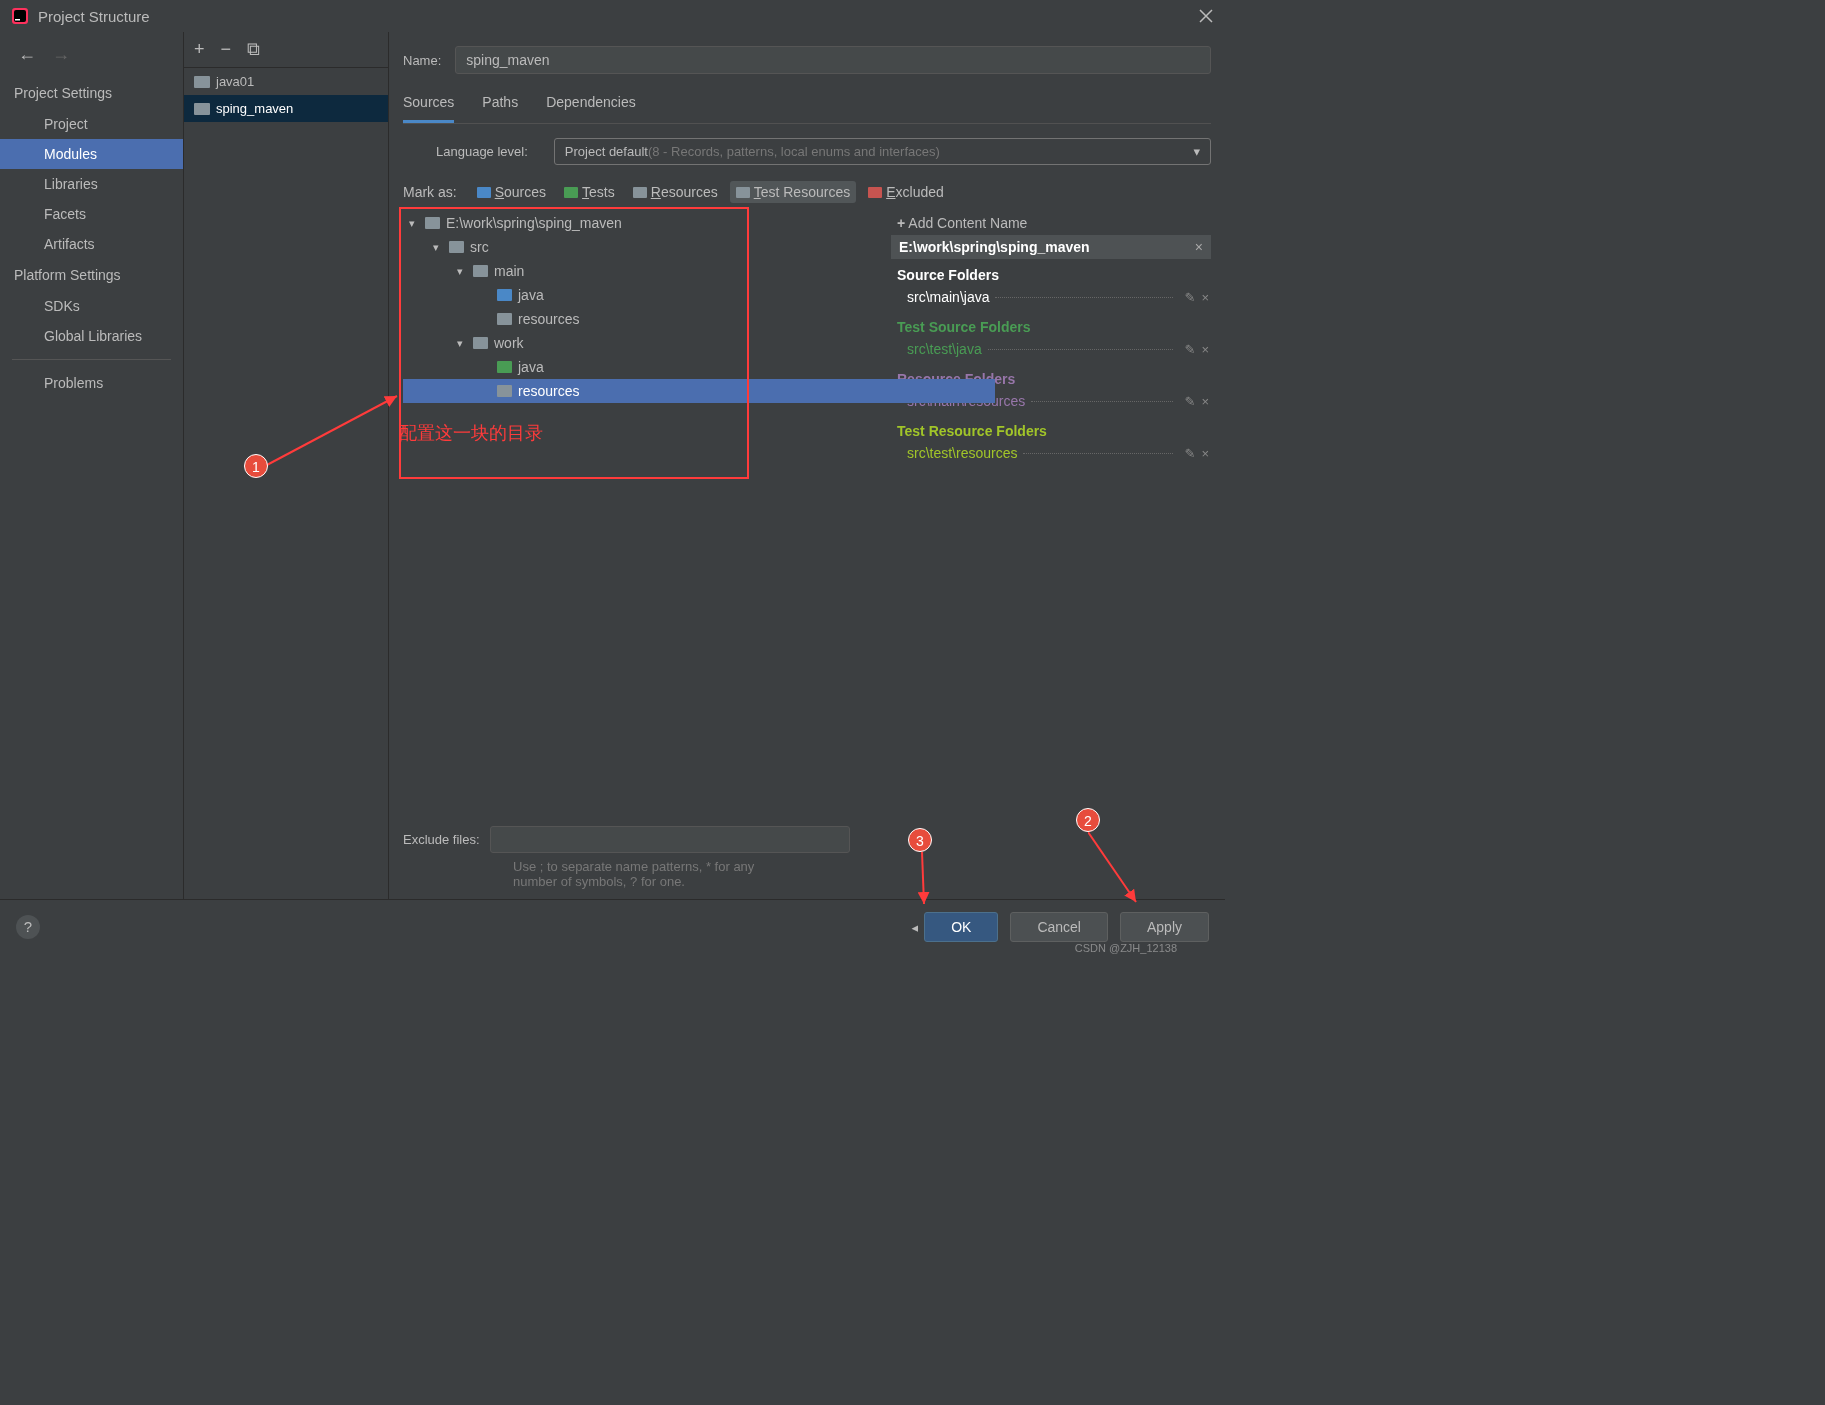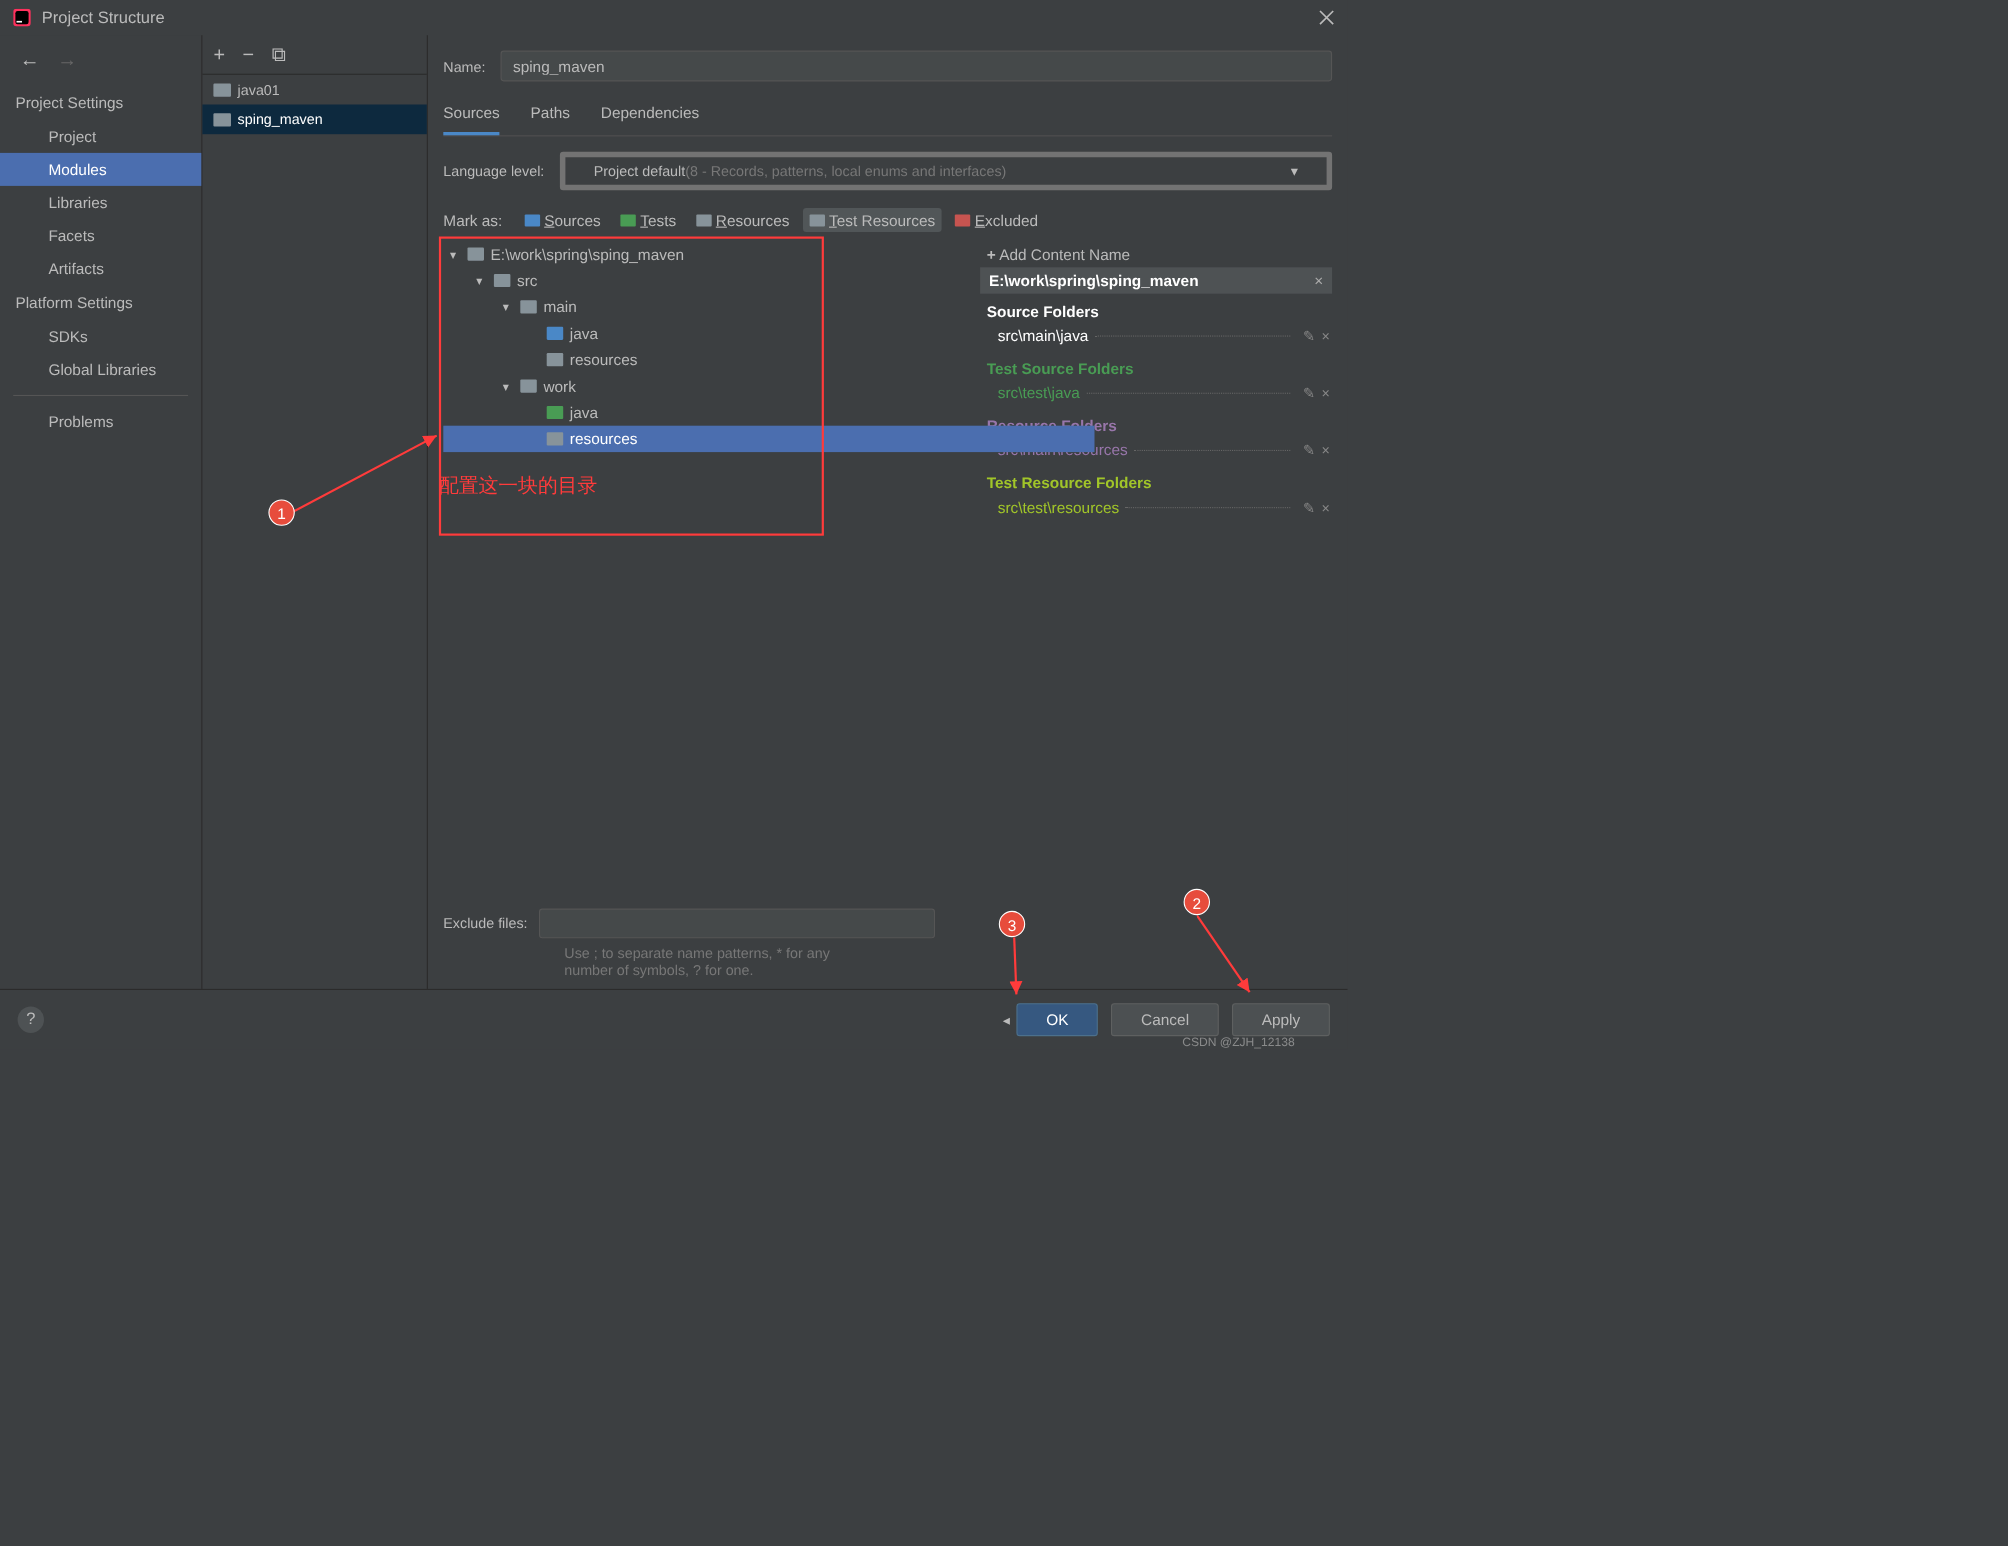--- a/index.html
+++ b/index.html
@@ -21,22 +21,22 @@
 .middle .toolbar { height: 36px; display: flex; align-items: center; gap: 16px; padding: 0 10px; font-size: 18px; color: #bbb; border-bottom: 1px solid #2b2b2b; }
 .middle .module { padding: 6px 10px; display: flex; align-items: center; gap: 6px; cursor: pointer; }
 .middle .module .folder-icon { width: 16px; height: 12px; background: #87939a; border-radius: 1px; }
 .middle .module.selected { background: #0d293e; color: #fff; }
 .main { flex: 1; display: flex; flex-direction: column; padding: 14px 14px 0 14px; }
 .name-row { display: flex; align-items: center; gap: 14px; margin-bottom: 20px; }
 .name-row input { flex: 1; background: #45494a; border: 1px solid #555; color: #bbb; padding: 5px 10px; font-size: 14px; border-radius: 3px; }
 .tabs { display: flex; gap: 28px; border-bottom: 1px solid #515151; margin-bottom: 14px; font-size: 14px; }
 .tabs .tab { padding-bottom: 10px; cursor: pointer; color: #bbb; }
 .tabs .tab.active { border-bottom: 3px solid #4a88c7; }
-.lang-row { display: flex; align-items: center; gap: 14px; margin-bottom: 16px; }
-.lang-row .select { flex: 1; background: #3c3f41; border: 5px solid #737373; padding: 5px 26px; border-radius: 3px; display: flex; align-items: center; }
+.lang-row { display: flex; align-items: center; gap: 26px; margin-bottom: 16px; margin-left: 33px; }
+.lang-row .select { flex: 1; background: #3c3f41; border: 1px solid #737373; padding: 5px 10px; border-radius: 3px; display: flex; align-items: center; }
 .lang-row .select .hint { color: #777; }
 .lang-row .select .chev { margin-left: auto; color: #bbb; }
 .mark-row { display: flex; align-items: center; gap: 6px; margin-bottom: 8px; font-size: 14px; }
 .mark-row .m { display: flex; align-items: center; gap: 4px; padding: 3px 6px; }
 .mark-row .m.sel { background: #515658; border-radius: 3px; }
 .fldr { width: 14px; height: 11px; border-radius: 1px; display: inline-block; }
 .columns { display: flex; gap: 6px; flex: 1; }
 .tree-col { flex: 1; position: relative; }
 .redbox { position: absolute; top: -4px; left: -4px; width: 350px; height: 272px; border: 2px solid #ff3b3b; pointer-events: none; }
 .tree-row { display: flex; align-items: center; gap: 6px; padding: 4px 6px; font-size: 14px; }

